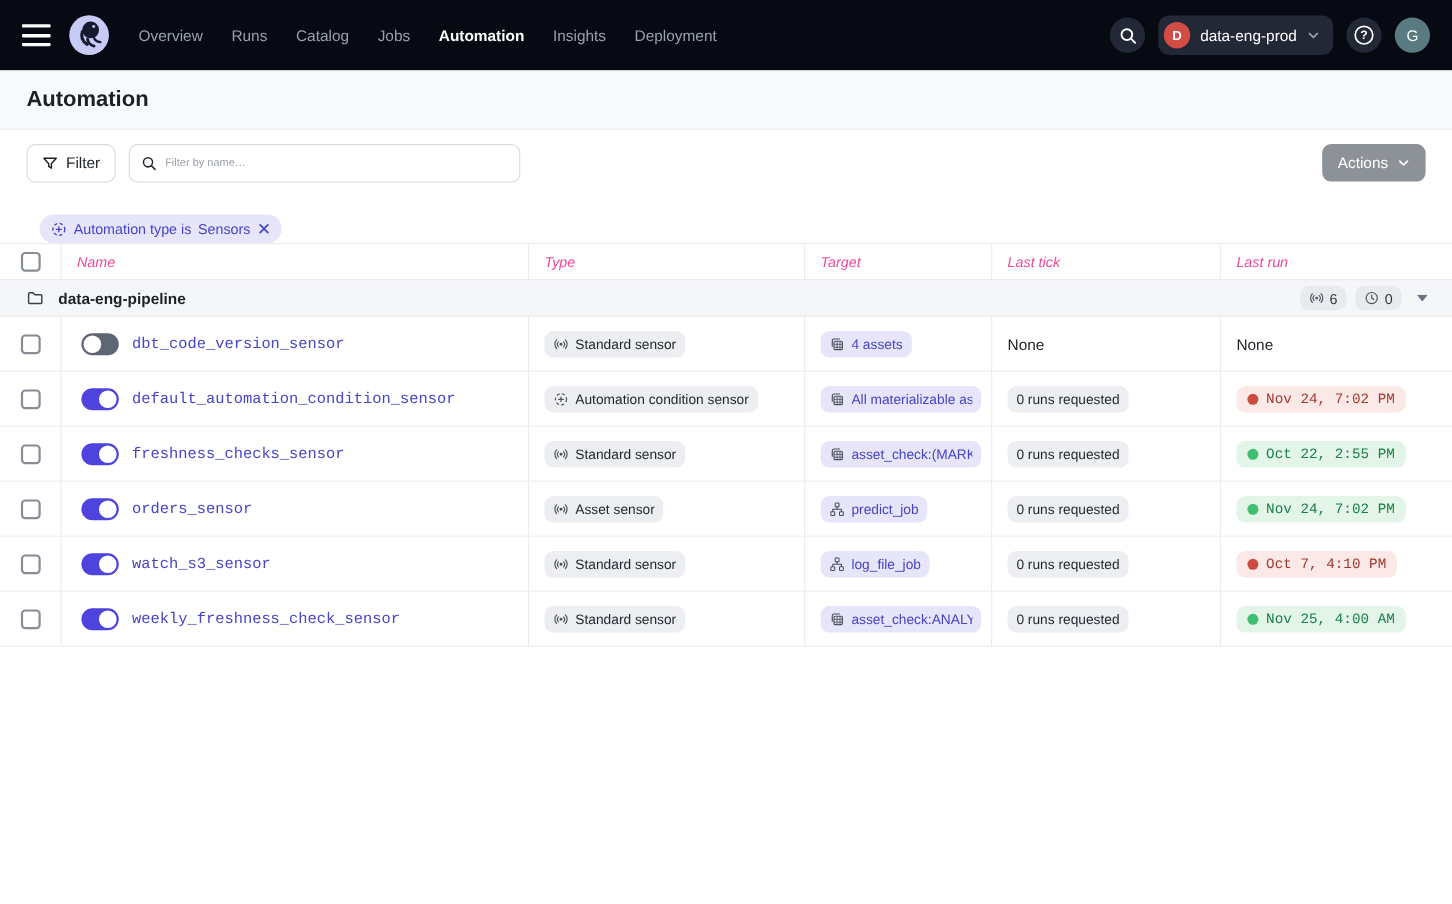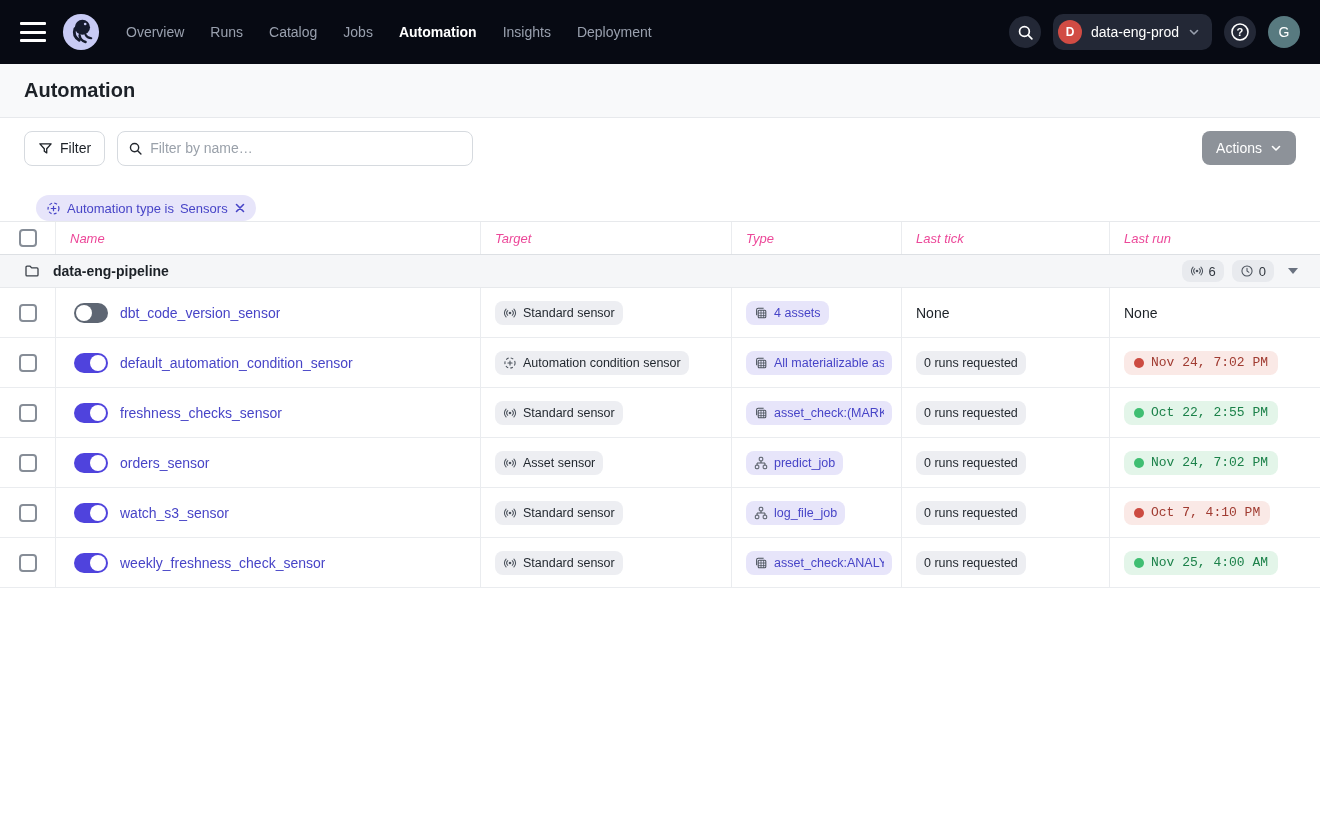--- a/index.html
+++ b/index.html
@@ -22,21 +22,21 @@
   .avatar { width:32px; height:32px; border-radius:50%; background:#587A80; color:#fff; font-size:14px; font-weight:500; display:flex; align-items:center; justify-content:center; cursor:pointer; }
 
   
   .title-band { height:54px; background:#F8F9FA; border-bottom:1px solid #E7E9EC; display:flex; align-items:center; padding:0 24px; }
   .title-band h1 { font-size:20px; font-weight:700; color:#1C2127; }
 
   
   .toolbar { height:60px; display:flex; align-items:center; padding:0 24px; gap:12px; background:#fff; }
   .btn-filter { height:35px; background:#fff; border:1px solid #D6DADF; border-radius:8px; display:flex; align-items:center; gap:7px; padding:0 13px; font-size:14px; color:#1C2127; cursor:pointer; font-family:inherit; }
   .search-box { width:356px; height:35px; border:1px solid #D6DADF; border-radius:8px; display:flex; align-items:center; gap:7px; padding:0 10px; background:#fff; }
-  .search-box input { border:none; outline:none; flex:1; font-size:14px; font-family:inherit; color:#1C2127; background:transparent; }
+  .search-box input { border:none; outline:none; flex:1; font-size:10px; font-family:inherit; color:#1C2127; background:transparent; }
   .search-box input::placeholder { color:#9AA1AA; }
   .btn-actions { margin-left:auto; height:34px; background:#8D9299; color:#fff; border:none; border-radius:8px; display:flex; align-items:center; gap:8px; padding:0 14px; font-size:14px; cursor:default; font-family:inherit; }
 
   
   .tag-row { height:43px; display:flex; align-items:flex-end; padding:0 36px; background:#fff; }
   .filter-tag { height:26px; border-radius:13px; background:var(--t-bg,#E7E5FA); color:var(--t-text,#4744C7); display:flex; align-items:center; gap:6px; padding:0 10px; font-size:13px; cursor:pointer; }
   .filter-tag b { font-weight:400; }
 
   
   .table { border-top:1px solid #E7E9EC; }
@@ -55,21 +55,21 @@
   .caret-btn { background:none; border:none; cursor:pointer; padding:4px 6px; display:flex; align-items:center; }
 
   .trow { height:50px; border-bottom:1px solid #EAECEF; background:#fff; }
   .name-cell { gap:12px; padding-left:18px; }
   .toggle { width:34px; height:20px; border-radius:10px; position:relative; cursor:pointer; flex:0 0 auto; }
   .toggle.on { background:var(--accent,#4F43DD); }
   .toggle.off { background:#5E6673; }
   .toggle .knob { position:absolute; top:2px; width:16px; height:16px; border-radius:50%; background:#fff; }
   .toggle.on .knob { right:2px; }
   .toggle.off .knob { left:2px; }
-  .name-link { font-size:14px; color:var(--link,#4744C7); text-decoration:none; white-space:nowrap; overflow:hidden; text-overflow:clip; cursor:pointer; }
+  .name-link { font-size:14px; color:var(--link,#4744C7); text-decoration:none; white-space:nowrap; overflow:hidden; text-overflow:clip; cursor:pointer;font-family:Liberation Mono, monospace; }
 
   .pill { display:inline-flex; align-items:center; gap:6px; height:24px; padding:0 8px; border-radius:8px; font-size:12.5px; white-space:nowrap; }
   .pill .lbl { white-space:nowrap; overflow:hidden; }
   .pill.gray { background:#EDEEF2; color:#1F252C; }
   .pill.lav  { background:var(--t-bg,#E7E5FA); color:var(--t-text,#4744C7); text-decoration:none; cursor:pointer; }
   .pill.lav.clip { max-width:146px; }
   .plain-text { font-size:14px; color:#1C2127; }
 
   .badge { display:inline-flex; align-items:center; gap:7px; height:24px; padding:0 10px; border-radius:8px; font-size:13px; cursor:pointer;font-family:Liberation Mono, monospace; }
   .badge .dot { width:10px; height:10px; border-radius:50%; flex:0 0 auto; }
@@ -188,22 +188,22 @@
     </span>
   </div>
 </section>
 
 <div class="table">
   <div class="thead row-grid">
     <div class="cell checkbox-cell">
         <div class="checkbox"></div>
       </div>
     <div class="cell">Name</div>
+    <div class="cell">Type</div>
     <div class="cell">Target</div>
-    <div class="cell">Type</div>
     <div class="cell">Last tick</div>
     <div class="cell">Last run</div>
   </div>
 
   <div class="group-row">
     <span class="icon">
       <svg viewBox="0 0 16 16" width="16" height="16">
           <path d="M2 4.2a1 1 0 0 1 1-1h3.1l1.6 1.7H13a1 1 0 0 1 1 1v6a1 1 0 0 1-1 1H3a1 1 0 0 1-1-1z" fill="none" stroke="#3A4048" stroke-width="1.3" stroke-linejoin="round"></path>
         </svg>
     </span>

